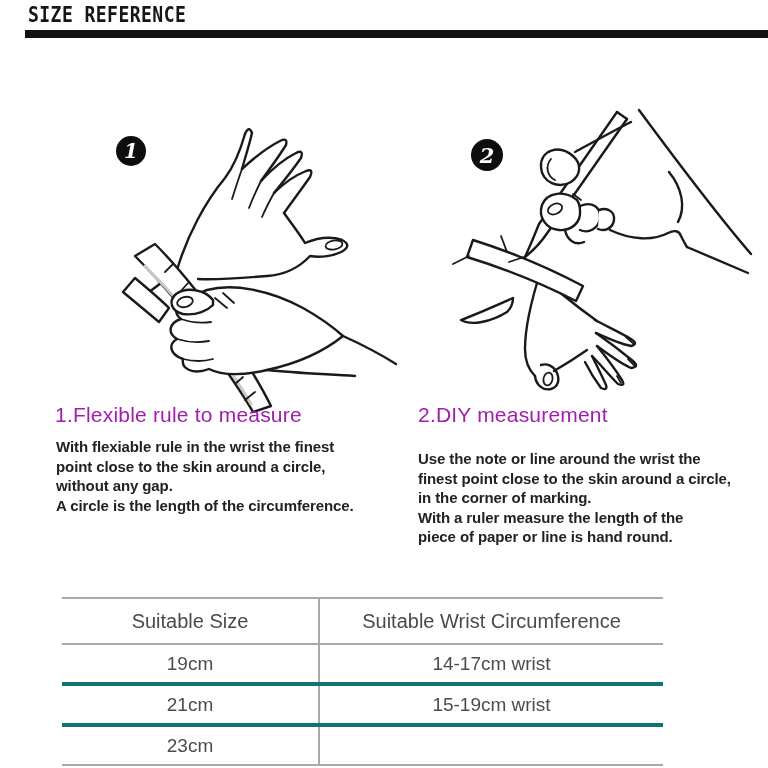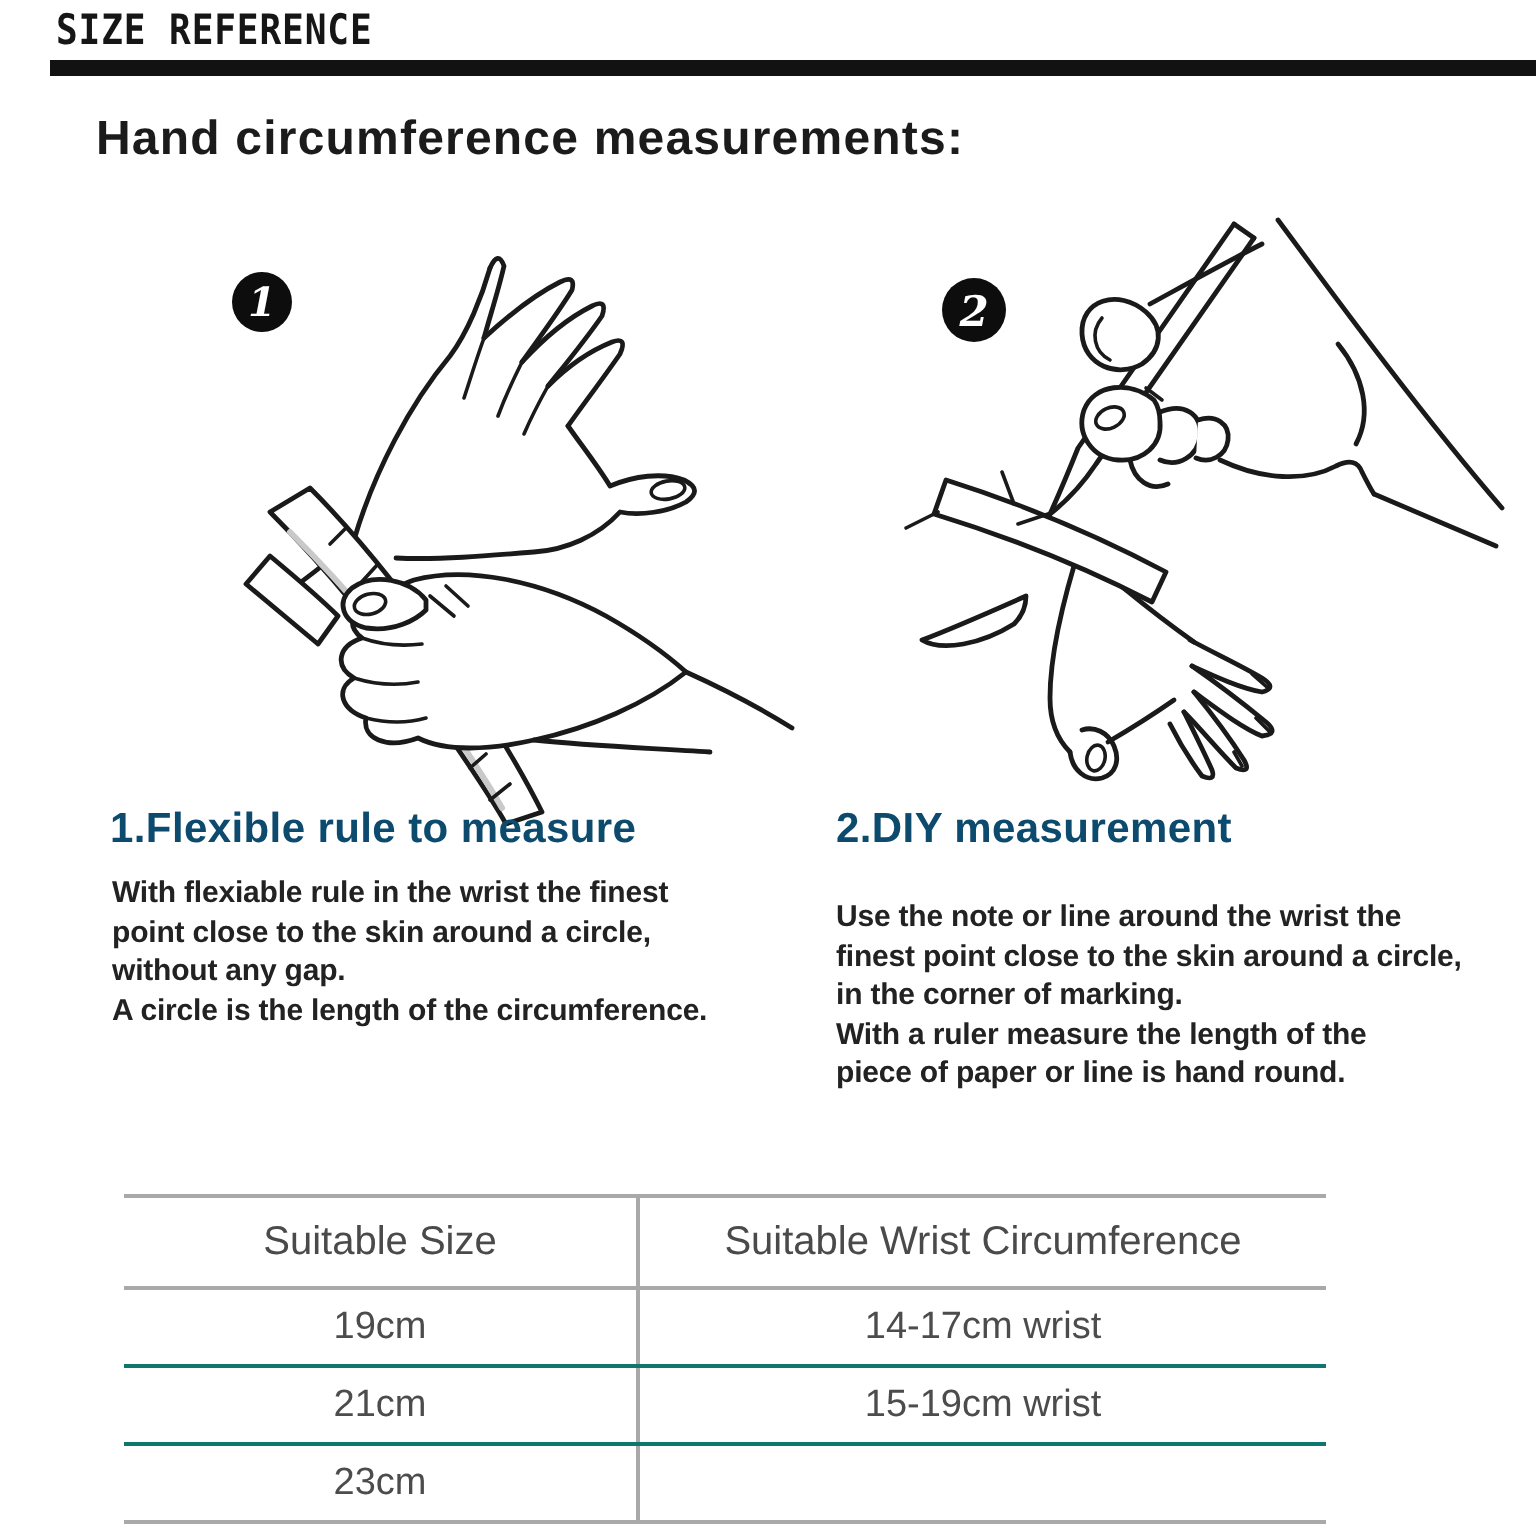--- a/index.html
+++ b/index.html
@@ -20,57 +20,56 @@
   }
   .fig{position:absolute;}
   .badge{
     position:absolute;border-radius:50%;background:#0d0d0d;color:#fff;
     display:flex;align-items:center;justify-content:center;
     font-family:"DejaVu Serif",serif;font-style:italic;font-weight:700;
   }
   .badge-1{left:96px;top:136px;width:30px;height:30px;font-size:20px;}
   .badge-2{left:451px;top:139px;width:32px;height:32px;font-size:21px;}
   .step-heading{
-    position:absolute;font-size:21px;font-weight:700;letter-spacing:.2px;
-    color:#0c4a6e;white-space:nowrap;text-align:right;
+    position:absolute;font-size:21px;font-weight:400;letter-spacing:.2px;
+    color:#a21caf;white-space:nowrap;text-align:right;
   }
   .step-heading.s1{left:35px;top:403px;}
   .step-heading.s2{left:398px;top:403px;}
   .step-body{
     position:absolute;font-size:15px;font-weight:700;letter-spacing:-.1px;
     line-height:19.5px;color:#222;white-space:pre-line;
   }
   .step-body.s1{left:36px;top:437px;width:345px;}
   .step-body.s2{left:398px;top:449px;width:350px;}
   .size-table{
     position:absolute;left:42px;top:597px;width:601px;
     border-top:2px solid #a9a9a9;border-bottom:2px solid #a9a9a9;
     color:#4c4c4c;
   }
   .t-row{display:flex;align-items:center;}
   .t-row.head{height:44px;border-bottom:2px solid #a9a9a9;font-size:20px;color:#4a4a4a;}
-  .t-row.data{height:37px;border-bottom:2px solid #0f766e;font-size:19px;}
+  .t-row.data{height:37px;border-bottom:4px solid #0f766e;font-size:19px;}
   .t-row.data:last-child{border-bottom:none;}
   .t-cell{display:flex;align-items:center;justify-content:center;text-align:center;height:100%;}
   .t-cell.c1{width:256px;border-right:2px solid #a9a9a9;}
   .t-cell.c2{flex:1;}
   svg .ln{fill:none;stroke:#1a1a1a;stroke-width:2.4;stroke-linecap:round;stroke-linejoin:round;}
   svg .wf{fill:#ffffff;stroke:#1a1a1a;stroke-width:2.4;stroke-linecap:round;stroke-linejoin:round;}
   svg .thin{fill:none;stroke:#1a1a1a;stroke-width:1.8;stroke-linecap:round;}
   svg .shade{fill:none;stroke:#c9c9c9;stroke-width:3;stroke-linecap:round;}
 </style>
 </head>
 <body>
 
 <div class="canvas">
 
   <div class="top-title">SIZE REFERENCE</div>
   <div class="top-bar"></div>
 
-  <div class="page-heading">Hand circumference measurements:</div>
 
   <svg class="fig" style="left:95px;top:118px;" width="290" height="295" viewBox="0 0 290 295">
     <g>
       <path class="ln" d="M 62 152 C 72 118, 90 84, 110 60 C 119 48, 126 30, 130 16"></path>
       <path class="ln" d="M 130 16 Q 134 7 137 15 C 134 28, 130 40, 127 51"></path>
       <path class="ln" d="M 127 51 C 140 39, 153 29, 165 23 Q 173 19 171 27 C 163 40, 153 53, 146 63"></path>
       <path class="ln" d="M 146 63 C 157 51, 169 41, 181 35 Q 189 31 186 40 C 177 53, 167 65, 159 75"></path>
       <path class="ln" d="M 159 75 C 169 65, 181 57, 191 53 Q 199 50 195 59 C 186 72, 176 85, 169 95"></path>
       <path class="ln" d="M 169 95 C 176 105, 184 115, 190 125 C 202 120, 216 118, 227 122 Q 237 127 228 133 C 219 138, 205 140, 195 138 C 184 150, 168 157, 152 158 C 128 160, 104 162, 83 161"></path>
       <ellipse class="thin" cx="219" cy="127" rx="8.5" ry="4.5" transform="rotate(-10 219 127)"></ellipse>

